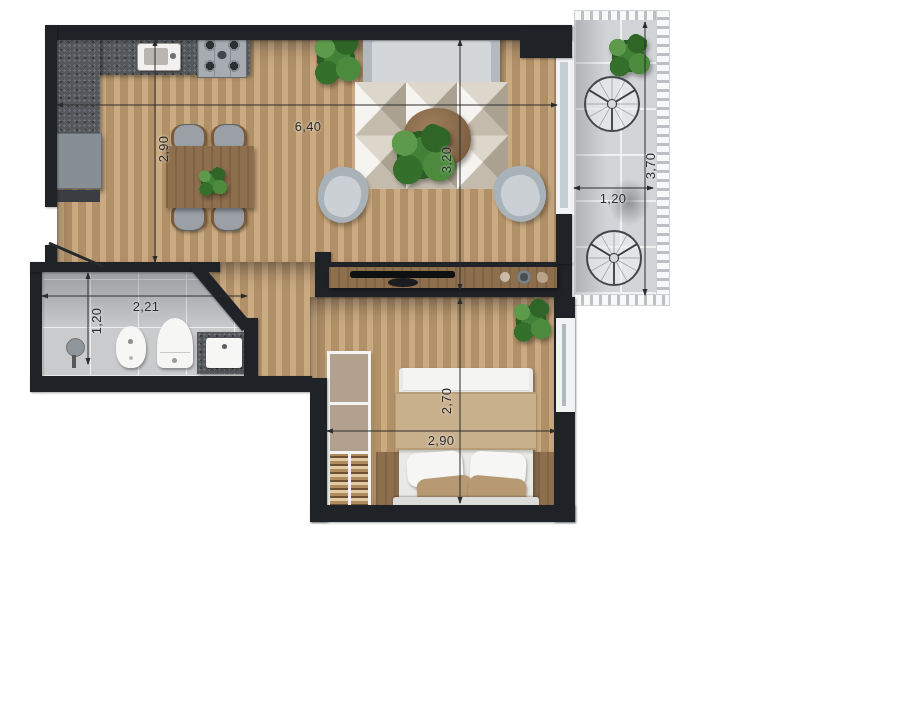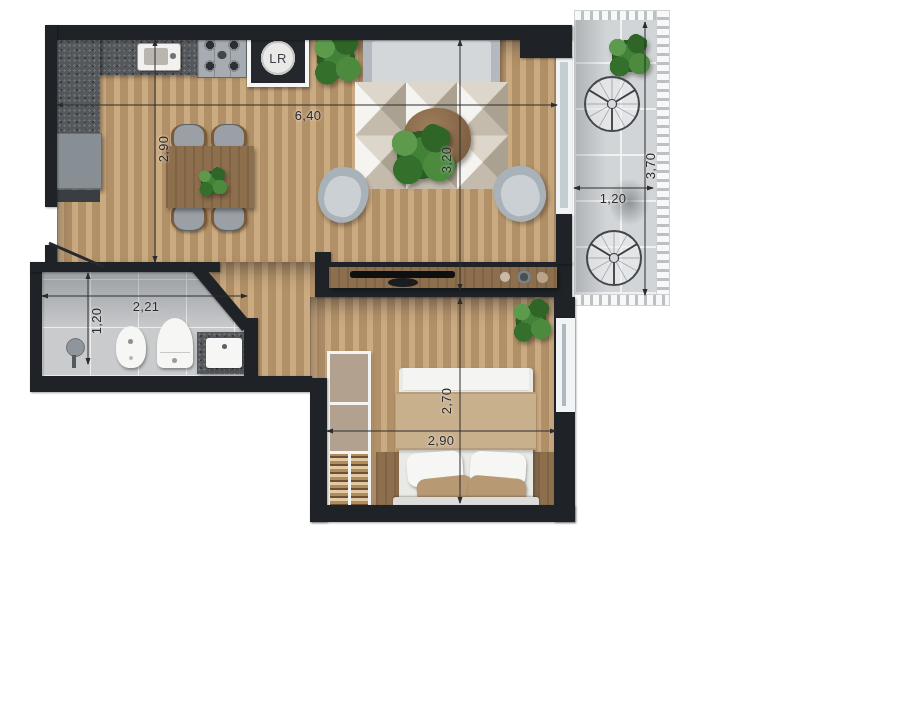--- a/index.html
+++ b/index.html
@@ -151,25 +151,20 @@
     <div class="abs" style="left:32px;top:9px;width:6px;height:6px;background:#6d7277;border-radius:50%;"></div>
   </div>
   <div class="abs" style="left:197px;top:33px;width:48px;height:43px;background:#a6acb1;border:1px solid #63686d;
       background-image:
         radial-gradient(circle at 12px 11px, #2c3033 0 4px, #868c91 4px 6px, rgba(0,0,0,0) 6px),
         radial-gradient(circle at 36px 11px, #2c3033 0 4px, #868c91 4px 6px, rgba(0,0,0,0) 6px),
         radial-gradient(circle at 12px 32px, #2c3033 0 4px, #868c91 4px 6px, rgba(0,0,0,0) 6px),
         radial-gradient(circle at 36px 32px, #2c3033 0 4px, #868c91 4px 6px, rgba(0,0,0,0) 6px),
         radial-gradient(ellipse at 24px 21px, #41464b 0 4px, rgba(0,0,0,0) 5px),
         repeating-linear-gradient(90deg, rgba(0,0,0,.18) 0 1px, rgba(0,0,0,0) 1px 16px);"></div>
-  <div class="abs washer" style="left:247px;top:29px;width:54px;height:50px;">
-    <div class="drum">
-        <span>LR</span>
-      </div>
-  </div>
   <div class="abs plant" style="left:308px;top:28px;width:56px;height:62px;"></div>
   <div class="abs fridge" style="left:55px;top:133px;width:45px;height:54px;"></div>
   <div class="abs" style="left:55px;top:190px;width:45px;height:12px;background:#3a3e43;"></div>
 
   <div class="abs sofa" style="left:363px;top:30px;width:137px;height:64px;">
     <div class="seat"></div>
   </div>
   <svg class="abs" style="left:355px;top:82px;" width="153" height="107" viewBox="0 0 153 107">
     <defs>
       <pattern id="rugpat" width="51" height="53.5" patternUnits="userSpaceOnUse">
@@ -275,21 +270,21 @@
       <line x1="574" y1="188" x2="653" y2="188" marker-start="url(#ar)" marker-end="url(#ar)"></line>
       <line x1="645" y1="22" x2="645" y2="295" marker-start="url(#ar)" marker-end="url(#ar)"></line>
       <line x1="42" y1="296" x2="247" y2="296" marker-start="url(#ar)" marker-end="url(#ar)"></line>
       <line x1="88" y1="273" x2="88" y2="364" marker-start="url(#ar)" marker-end="url(#ar)"></line>
       <line x1="460" y1="298" x2="460" y2="503" marker-start="url(#ar)" marker-end="url(#ar)"></line>
       <line x1="327" y1="431" x2="556" y2="431" marker-start="url(#ar)" marker-end="url(#ar)"></line>
     </g>
     <line x1="49" y1="243" x2="104" y2="267" stroke="#26292d" stroke-width="3"></line>
   </svg>
 
-  <div class="abs dimlabel" style="left:288px;top:108px;">6,40</div>
+  <div class="abs dimlabel" style="left:288px;top:119px;">6,40</div>
   <div class="abs dimlabel vlabel" style="left:144px;top:141px;">2,90</div>
   <div class="abs dimlabel vlabel" style="left:427px;top:152px;">3,20</div>
   <div class="abs dimlabel" style="left:593px;top:191px;">1,20</div>
   <div class="abs dimlabel vlabel" style="left:631px;top:158px;">3,70</div>
   <div class="abs dimlabel" style="left:126px;top:299px;">2,21</div>
   <div class="abs dimlabel vlabel" style="left:77px;top:313px;">1,20</div>
   <div class="abs dimlabel vlabel" style="left:427px;top:393px;">2,70</div>
   <div class="abs dimlabel" style="left:421px;top:433px;">2,90</div>
 
 </div>

